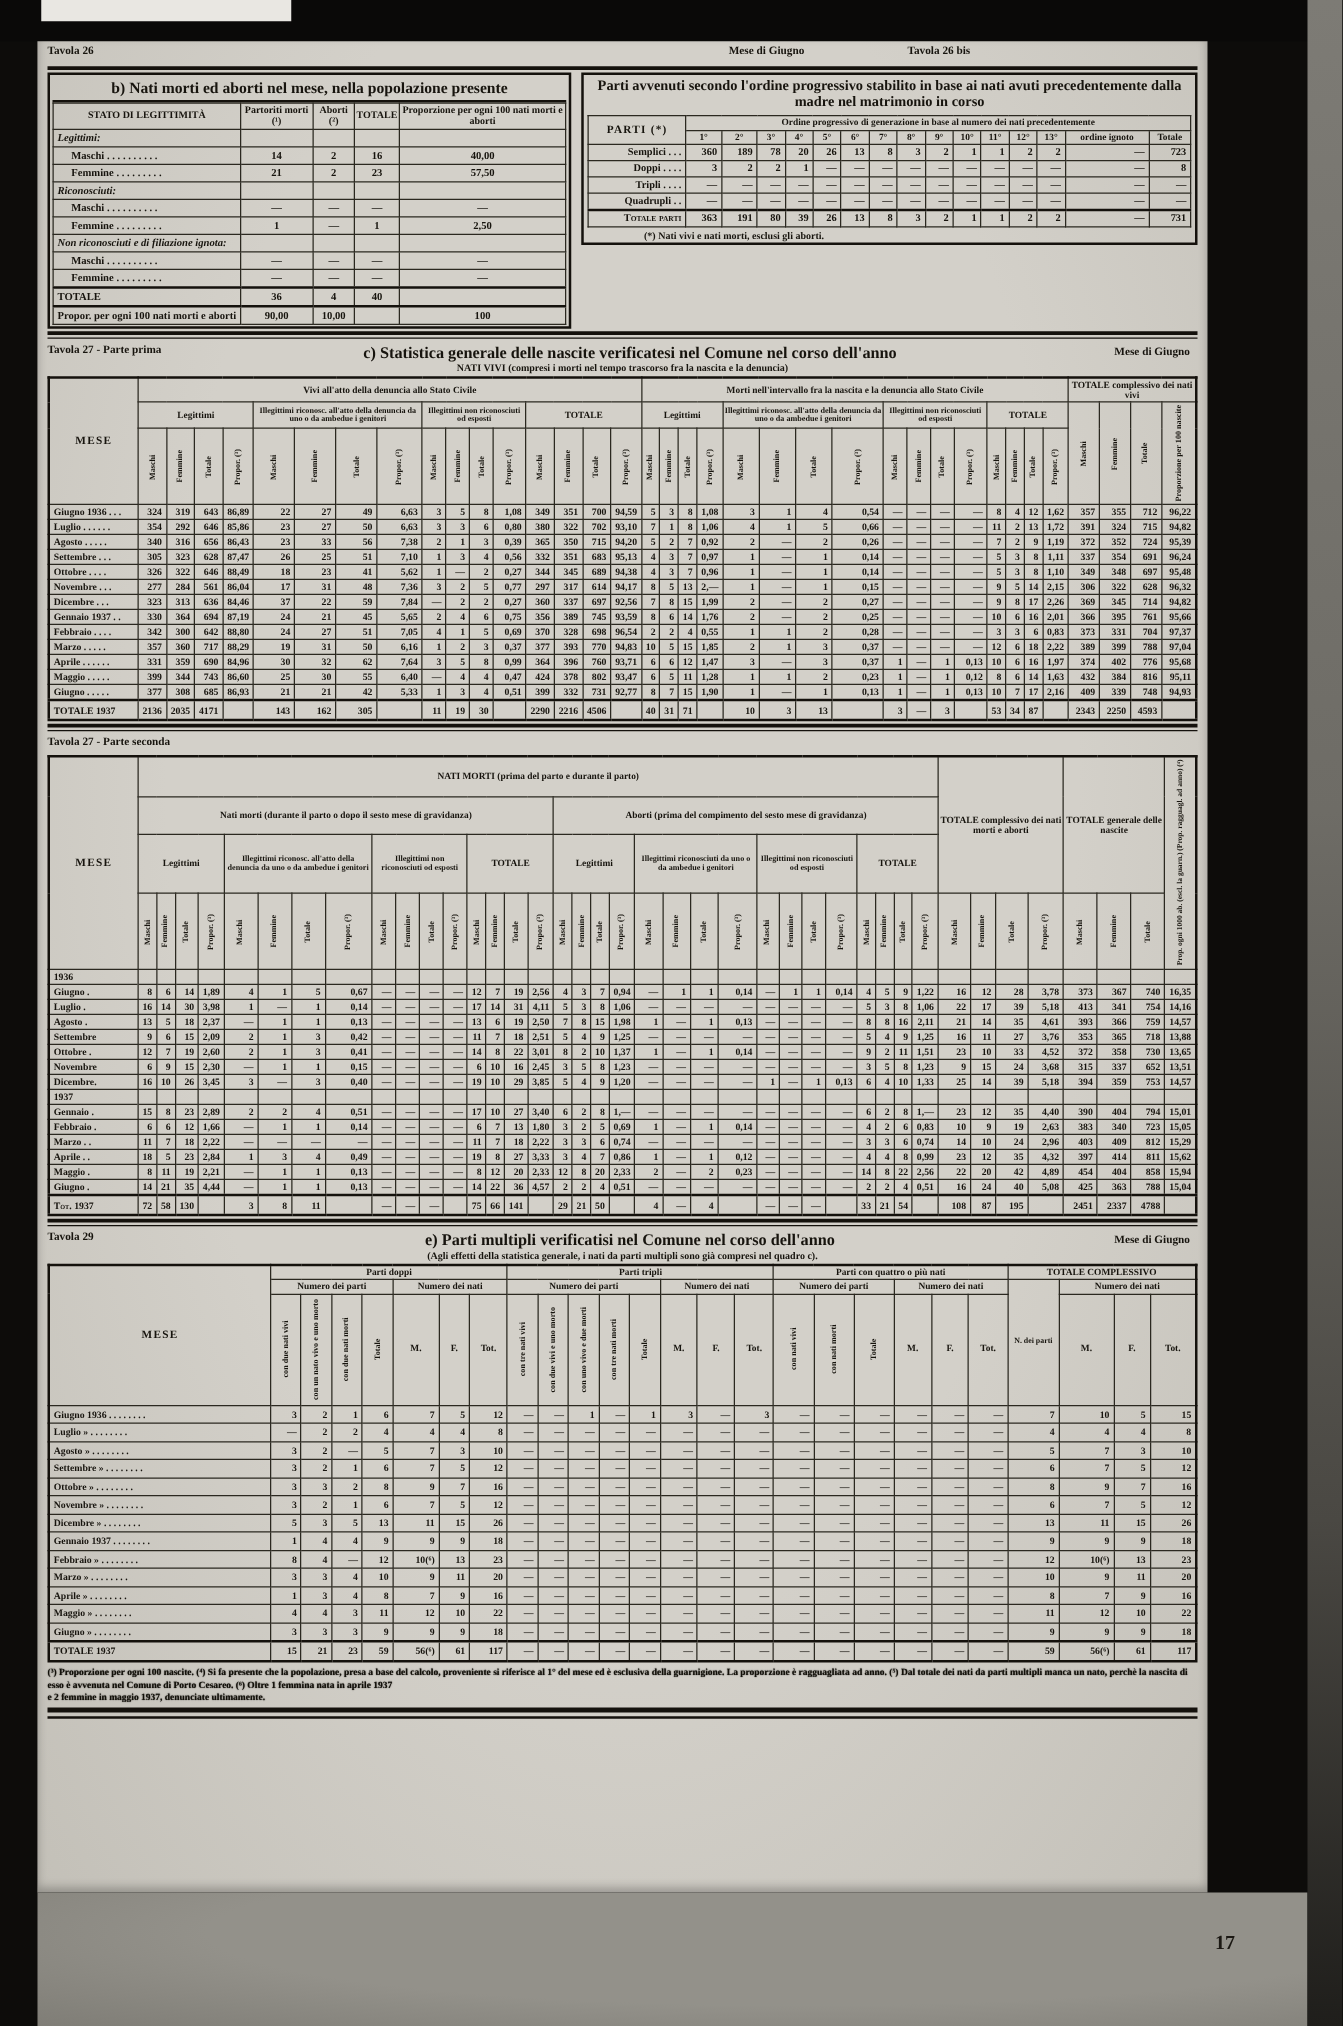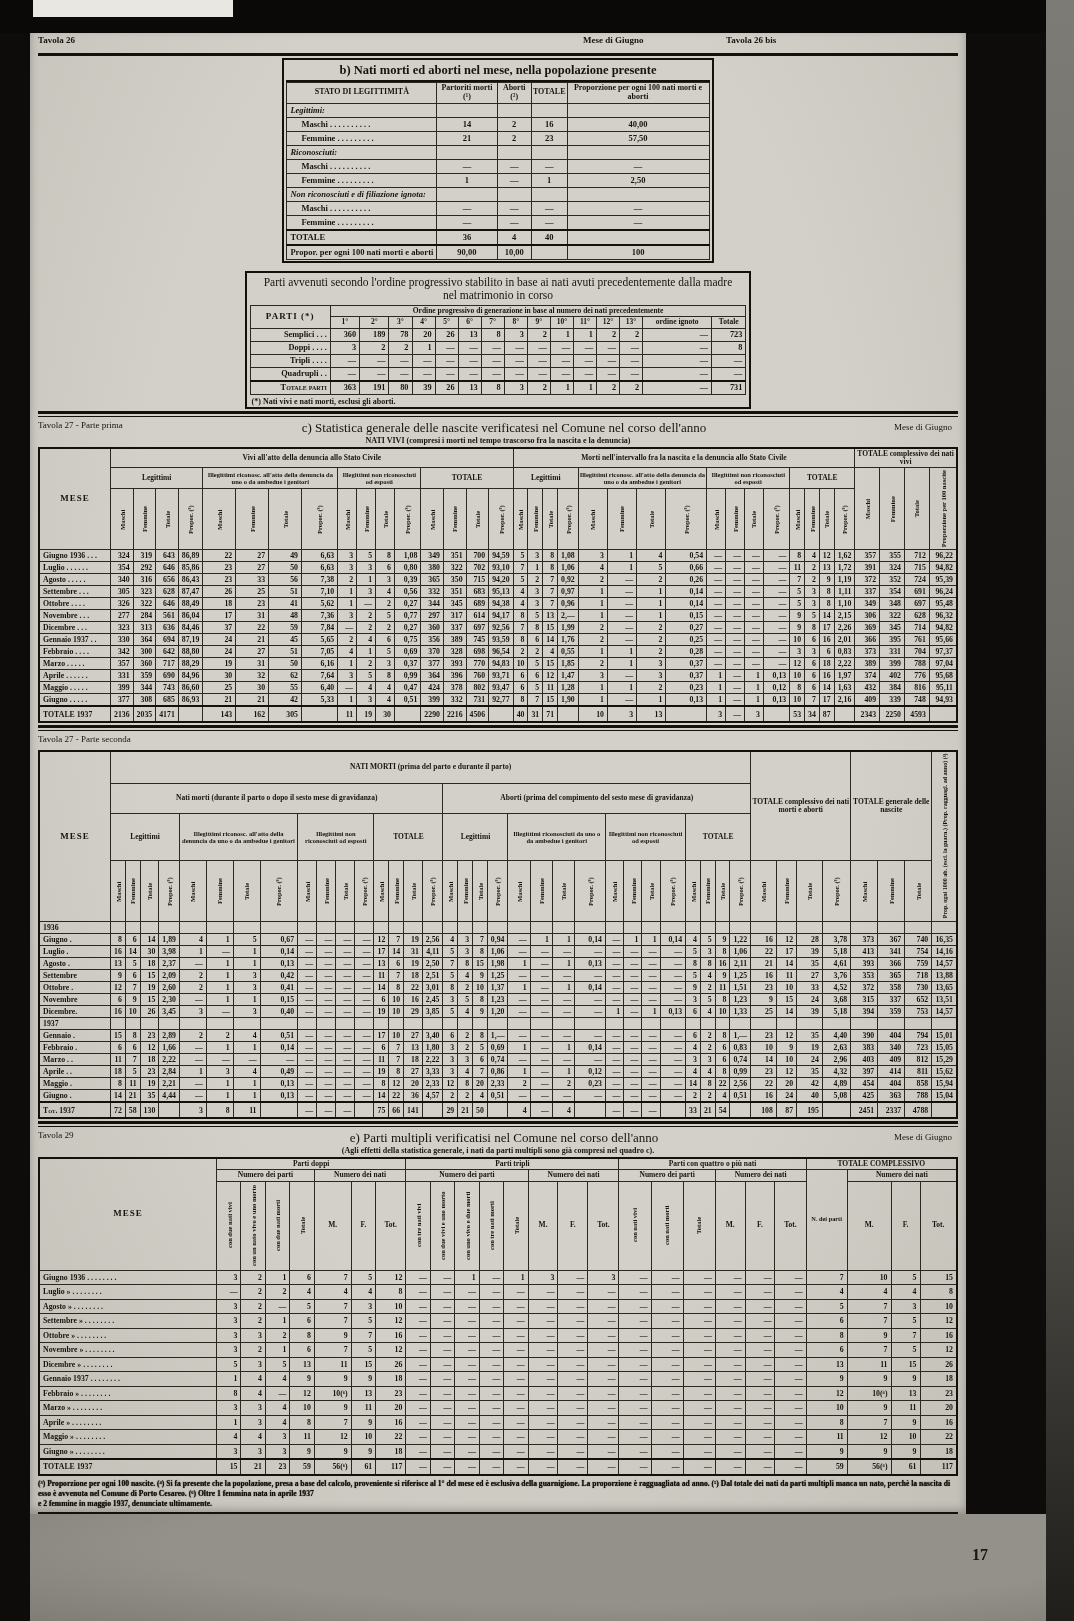--- a/index.html
+++ b/index.html
@@ -12,46 +12,46 @@
   .bottom-area{position:absolute;left:30px;top:1514px;width:1016px;height:107px;
       background:radial-gradient(ellipse at 60% 30%,#93918a 55%,#7f7d76 100%);}
   .pageno{position:absolute;right:58px;top:32px;font-size:16px;font-weight:bold;color:#1b1813;}
   .page{position:absolute;left:30px;top:33px;width:936px;height:1481px;box-sizing:border-box;
       padding:2px 8px 0 8px;
       background:radial-gradient(ellipse at 50% 40%,#d3d0c9 55%,#c3c0b8 100%);
       box-shadow:inset 0 -4px 8px rgba(0,0,0,.25);}
   .hdr{position:relative;height:18px;font-size:9px;font-weight:bold;}
   .hdr .hc{position:absolute;left:545px;} .hdr .hr{position:absolute;left:688px;}
   .hrule{border-top:3px solid #14110c;border-bottom:1px solid #14110c;height:2px;margin:2px 0;}
-  .toprow{display:flex;gap:8px;align-items:center;border-top:3px solid #14110c;padding-top:2px;flex-direction:column;}
+  .toprow{display:flex;gap:8px;align-items:flex-start;border-top:3px solid #14110c;padding-top:2px;}
   .panel-b{width:46%;border:2px solid #14110c;padding:1px 2px;}
   .panel-p{width:54%;border:2px solid #14110c;padding:1px 3px;}
   .tb-title{font-size:12.5px;font-weight:bold;text-align:center;border-bottom:2px solid #14110c;padding:2px 0;}
-  .tp-title{font-size:11.5px;font-weight:normal;text-align:center;line-height:1.15;padding:2px 6px 3px;}
+  .tp-title{font-size:11.5px;font-weight:bold;text-align:center;line-height:1.15;padding:2px 6px 3px;}
   table{border-collapse:collapse;width:100%;table-layout:auto;}
   th,td{border:1px solid #2b2820;font-weight:bold;}
   th{font-size:7.5px;text-align:center;padding:1px 1px;line-height:1.1;}
   td{font-size:7.8px;text-align:right;padding:0 3px;height:11px;white-space:nowrap;}
   td:first-child{text-align:left;}
   .grp{font-style:italic;text-align:left;}
   .ind{text-align:left;padding-left:14px;}
   .totlbl{text-align:right;font-variant:small-caps;}
   .plbl{text-align:left;font-size:7.2px;}
   .yr{text-align:left;border-bottom:none;}
   #tb td{height:13px;font-size:8.5px;}
   #tb td:not(:first-child){text-align:center;}
   #tb th{font-size:8px;}
   #tb tr:nth-last-child(2) td{border-top:2px solid #14110c;}
   #tb tr:last-child td{border-top:2px solid #14110c;margin-left:13px;}
   #tp th.corner{font-size:9px;}
   #tp th.spanhdr{font-size:7.5px;border-bottom:1px solid #2b2820;}
   #tp td{height:12px;font-size:8.3px;text-align:right;}
   #tp tr:last-child td{border-top:2px solid #14110c;}
-  .tp-foot{font-size:8px;font-weight:bold;padding:2px 2px 0;}
-  .sec-head{position:relative;height:16px;font-size:9px;font-weight:normal;margin-top:3px;}
+  .tp-foot{font-size:8px;font-weight:bold;padding:2px 2px 0;margin-left:43px;}
+  .sec-head{position:relative;height:16px;font-size:9px;font-weight:bold;margin-top:3px;}
   .sec-head .title{position:absolute;left:12px;right:0;text-align:center;font-size:13px;}
   .sec-head .mese{position:absolute;right:6px;top:2px;font-size:9px;}
   .sec-sub{text-align:center;font-size:8px;font-weight:bold;margin-bottom:2px;}
   .vt{writing-mode:vertical-rl;transform:rotate(180deg);font-size:6.5px;padding:2px 0;
       max-width:14px;letter-spacing:0;}
   tr.vtr th{height:56px;}
   #t29 tr.vtr th{height:84px;}
   .vt-big{font-size:6px;max-width:22px;}
   .npq{font-size:6.3px;max-width:18px;}
   .corner{font-size:9px;letter-spacing:1px;}

